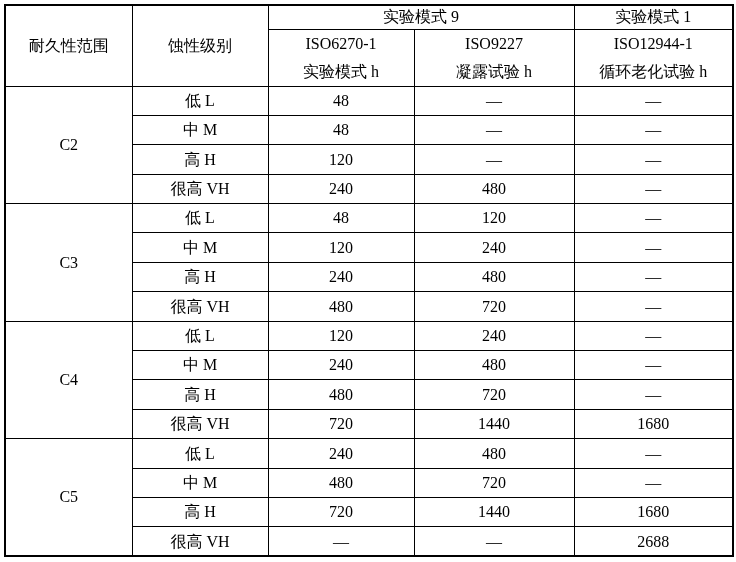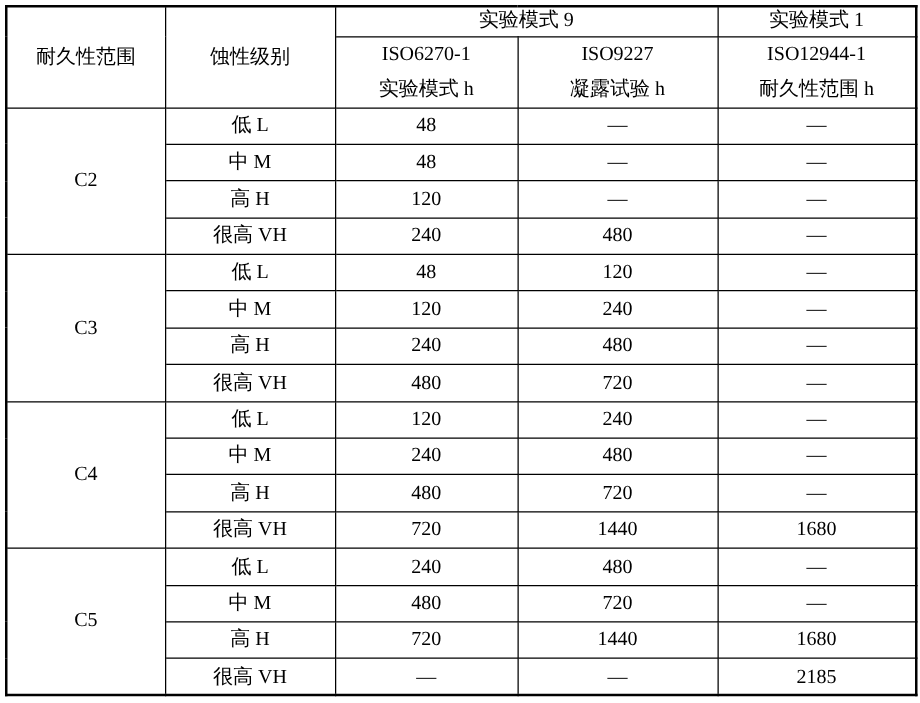--- a/index.html
+++ b/index.html
@@ -64,21 +64,21 @@
         <th>
           <span class="sub-line">ISO6270-1</span>
           <span class="sub-line">实验模式 h</span>
         </th>
         <th>
           <span class="sub-line">ISO9227</span>
           <span class="sub-line">凝露试验 h</span>
         </th>
         <th>
           <span class="sub-line">ISO12944-1</span>
-          <span class="sub-line">耐久性范围 h</span>
+          <span class="sub-line">循环老化试验 h</span>
         </th>
       </tr>
     </thead>
     <tbody id="table-body">
         <tr>
           <td rowspan="4">C2</td>
           <td>低 L</td>
           <td>48</td>
           <td>—</td>
           <td>—</td>
@@ -167,17 +167,17 @@
         <tr>
           <td>高 H</td>
           <td>720</td>
           <td>1440</td>
           <td>1680</td>
         </tr>
         <tr>
           <td>很高 VH</td>
           <td>—</td>
           <td>—</td>
-          <td>2185</td>
+          <td>2688</td>
         </tr>
       </tbody>
   </table>
 </div>
 
 </body></html>

